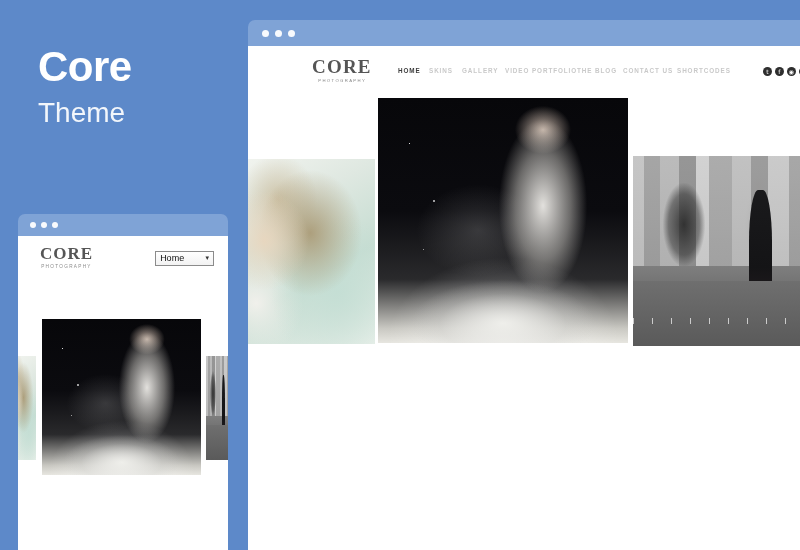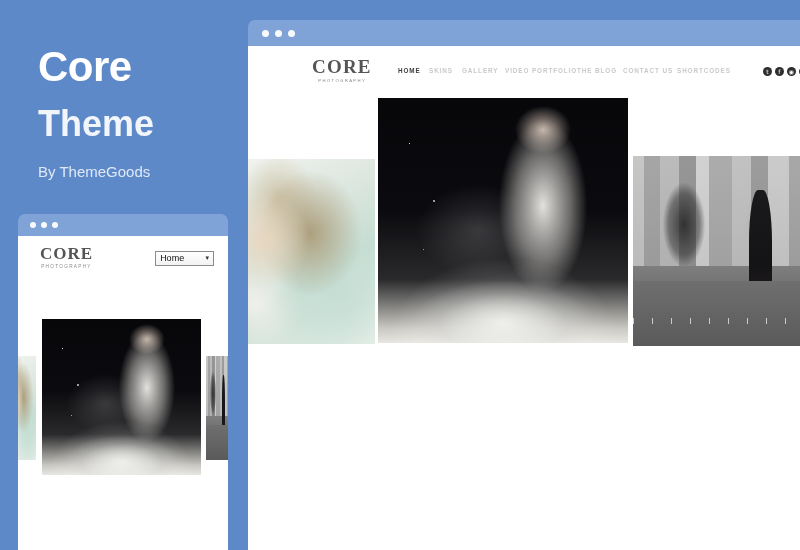--- a/index.html
+++ b/index.html
@@ -30,24 +30,24 @@
     color: #ffffff;
   }
   .promo-title {
     font-size: 42px;
     font-weight: bold;
     letter-spacing: -0.5px;
     line-height: 1.0;
     color: #ffffff;
   }
   .promo-sub {
-    font-size: 36px;
-    font-weight: 700;
+    font-size: 28px;
+    font-weight: 400;
     line-height: 1.0;
-    margin-top: 18px;
+    margin-top: 11px;
     color: #f2f6fb;
   }
   .promo-by {
     font-size: 15px;
     font-weight: 400;
     margin-top: 21px;
     color: #dfe9f6;
   }
 
   
@@ -364,21 +364,20 @@
   .ms-right  { left: 188px; top: 76px;  width: 26px;  height: 104px; }
 </style>
 </head>
 <body>
 
 <div id="stage">
 
   <div class="promo">
     <div class="promo-title">Core</div>
     <div class="promo-sub">Theme</div>
-    <div class="promo-by">By ThemeGoods</div>
   </div>
 
   <div class="browser-main">
 
     <div class="titlebar">
       <span class="dot"></span>
       <span class="dot"></span>
       <span class="dot"></span>
     </div>
 

